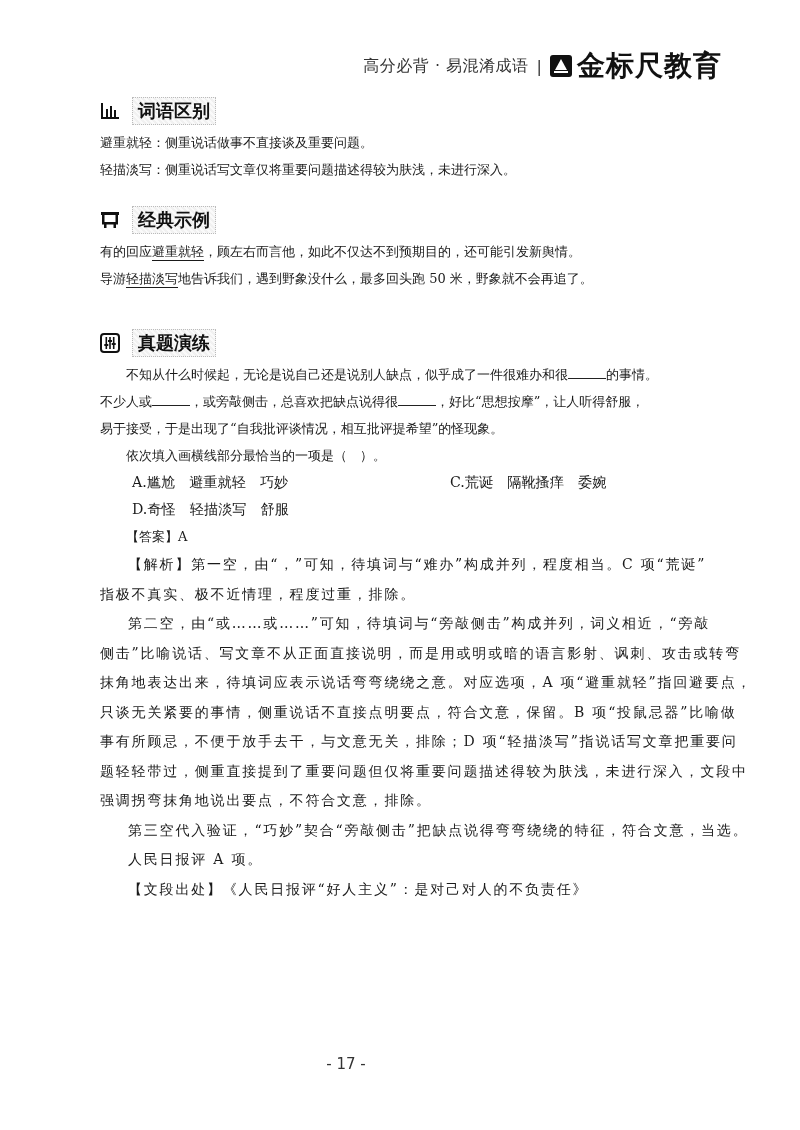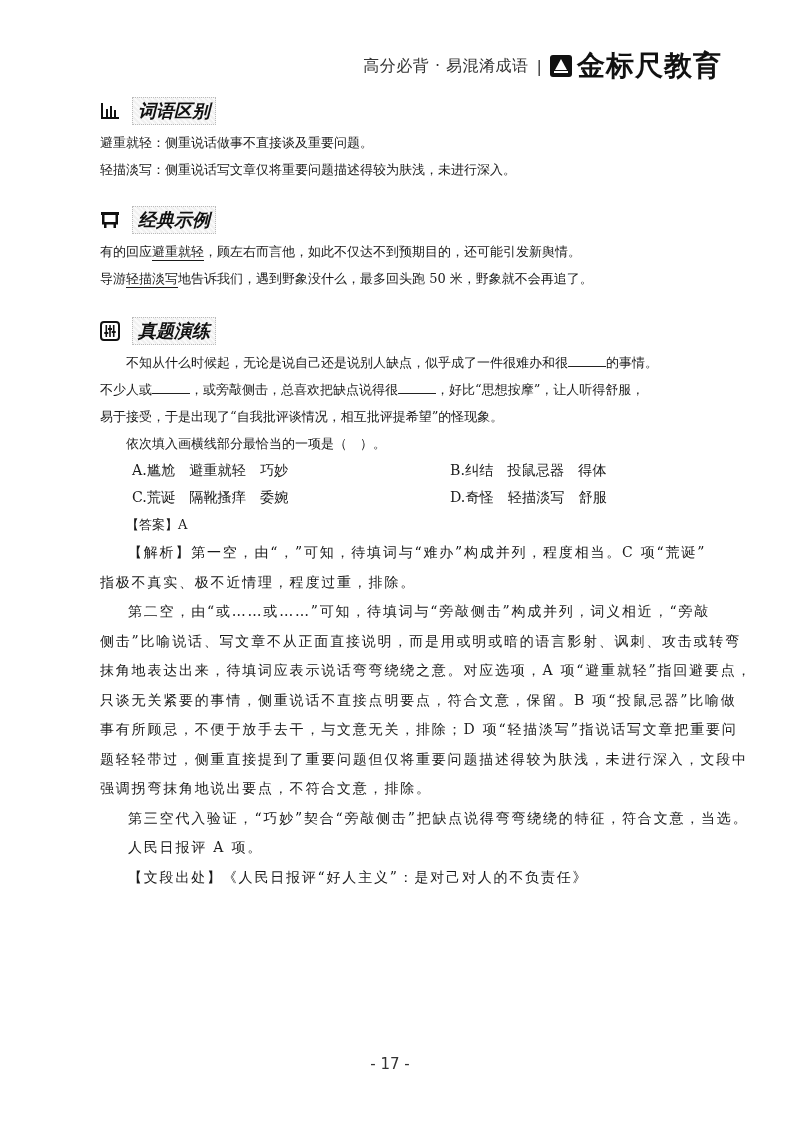--- a/index.html
+++ b/index.html
@@ -30,42 +30,42 @@
     .brand-logo::after {
       content: ""; position: absolute; left: 4px; bottom: 4px; width: 14px; height: 2px; background: #fff;
     }
     .brand-name {
       font-family: "DejaVu Sans", "Liberation Sans", sans-serif;
       font-weight: bold; font-size: 28px; color: #111; letter-spacing: 1px;
     }
 
     .content { position: absolute; left: 100px; top: 96px; width: 600px; }
     .section-head {
-      display: flex; align-items: center; gap: 12px; height: 30px; margin-left: 0px; font-style: italic;
+      display: flex; align-items: center; gap: 12px; height: 30px; margin-left: 0px;
     }
     .section-icon { width: 20px; height: 20px; display: inline-block; }
     .section-title {
       font-family: "DejaVu Sans", "Liberation Sans", sans-serif;
       font-weight: bold; font-size: 18px; color: #111;
       padding: 1px 5px; border: 1px dotted #bbb;
       background: repeating-linear-gradient(45deg, #f1f1f1 0 2px, #fafafa 2px 4px);
     }
     .p {
       font-size: 13px; line-height: 27px; margin: 0; white-space: nowrap;
     }
     .indent { text-indent: 2em; }
     .u { text-decoration: underline; text-underline-offset: 4px; }
     .blank { display: inline-block; width: 38px; border-bottom: 1px solid #222; height: 14px; vertical-align: baseline; }
     .options { display: grid; grid-template-columns: 318px 280px; padding-left: 2em; }
     .opt { font-size: 14.2px; line-height: 27px; white-space: nowrap; }
     .opt span + span { margin-left: 14px; }
     .analysis { font-size: 14px; line-height: 29.5px; letter-spacing: 1.8px; white-space: nowrap; margin: 0; }
     .page-num {
       position: absolute; top: 1055px; left: 0; width: 692px; text-align: center;
-      font-family: "DejaVu Sans", "Liberation Sans", sans-serif; font-size: 15px; color: #333; padding-left: 44px;
+      font-family: "DejaVu Sans", "Liberation Sans", sans-serif; font-size: 15px; color: #333;
     }
   </style>
 </head>
 <body>
 
 <div class="header">
   <span class="header-title">高分必背 · 易混淆成语</span>
   <span class="header-sep">|</span>
   <span class="brand">
     <span class="brand-logo"></span>
@@ -99,21 +99,21 @@
       <rect x="4" y="14" width="2.5" height="4" fill="#111"></rect>
       <rect x="13.5" y="14" width="2.5" height="4" fill="#111"></rect>
     </svg>
     <span class="section-title">经典示例</span>
   </div>
   <div style="margin-top:3px;">
     <p class="p"><span>有的回应</span><span class="u">避重就轻</span><span>，顾左右而言他，如此不仅达不到预期目的，还可能引发新舆情。</span></p>
     <p class="p"><span>导游</span><span class="u">轻描淡写</span><span>地告诉我们，遇到野象没什么，最多回头跑 50 米，野象就不会再追了。</span></p>
   </div>
 
-  <div class="section-head" style="margin-top:24px;">
+  <div class="section-head" style="margin-top:36px;">
     <svg class="section-icon" viewBox="0 0 20 20">
       <rect x="1" y="1" width="18" height="18" rx="3" fill="none" stroke="#111" stroke-width="2"></rect>
       <rect x="5.5" y="4" width="1.6" height="12" fill="#111"></rect>
       <rect x="9.2" y="4" width="1.6" height="12" fill="#111"></rect>
       <rect x="12.9" y="4" width="1.6" height="12" fill="#111"></rect>
       <rect x="4.3" y="11" width="4" height="2" fill="#111"></rect>
       <rect x="8" y="7" width="4" height="2" fill="#111"></rect>
       <rect x="11.7" y="10" width="4" height="2" fill="#111"></rect>
     </svg>
     <span class="section-title">真题演练</span>
@@ -121,21 +121,20 @@
 
   <div style="margin-top:3px;">
     <p class="p indent"><span>不知从什么时候起，无论是说自己还是说别人缺点，似乎成了一件很难办和很</span><span class="blank"></span><span>的事情。</span></p>
     <p class="p"><span>不少人或</span><span class="blank"></span><span>，或旁敲侧击，总喜欢把缺点说得很</span><span class="blank"></span><span>，好比“思想按摩”，让人听得舒服，</span></p>
     <p class="p">易于接受，于是出现了“自我批评谈情况，相互批评提希望”的怪现象。</p>
     <p class="p indent">依次填入画横线部分最恰当的一项是（　）。</p>
   </div>
 
   <div class="options">
     <div class="opt"><span>A.</span><span style="margin-left:0">尴尬</span><span>避重就轻</span><span>巧妙</span></div>
-    <div class="opt"><span>B.</span><span style="margin-left:0">纠结</span><span>投鼠忌器</span><span>得体</span></div>
     <div class="opt"><span>C.</span><span style="margin-left:0">荒诞</span><span>隔靴搔痒</span><span>委婉</span></div>
     <div class="opt"><span>D.</span><span style="margin-left:0">奇怪</span><span>轻描淡写</span><span>舒服</span></div>
   </div>
 
   <p class="p indent">【答案】A</p>
 
   <div>
     <p class="analysis indent">【解析】第一空，由“，”可知，待填词与“难办”构成并列，程度相当。C 项“荒诞”</p>
     <p class="analysis">指极不真实、极不近情理，程度过重，排除。</p>
     <p class="analysis indent">第二空，由“或……或……”可知，待填词与“旁敲侧击”构成并列，词义相近，“旁敲</p>

